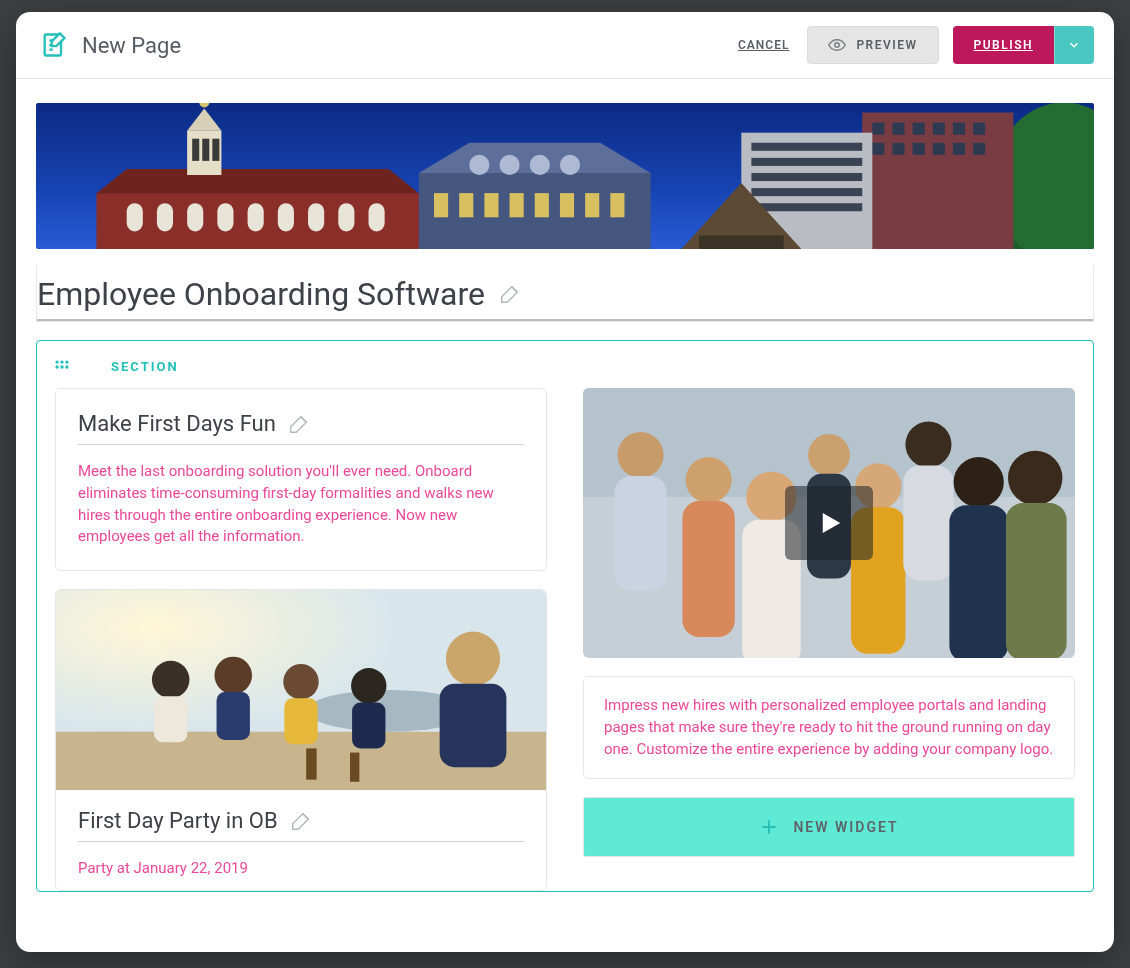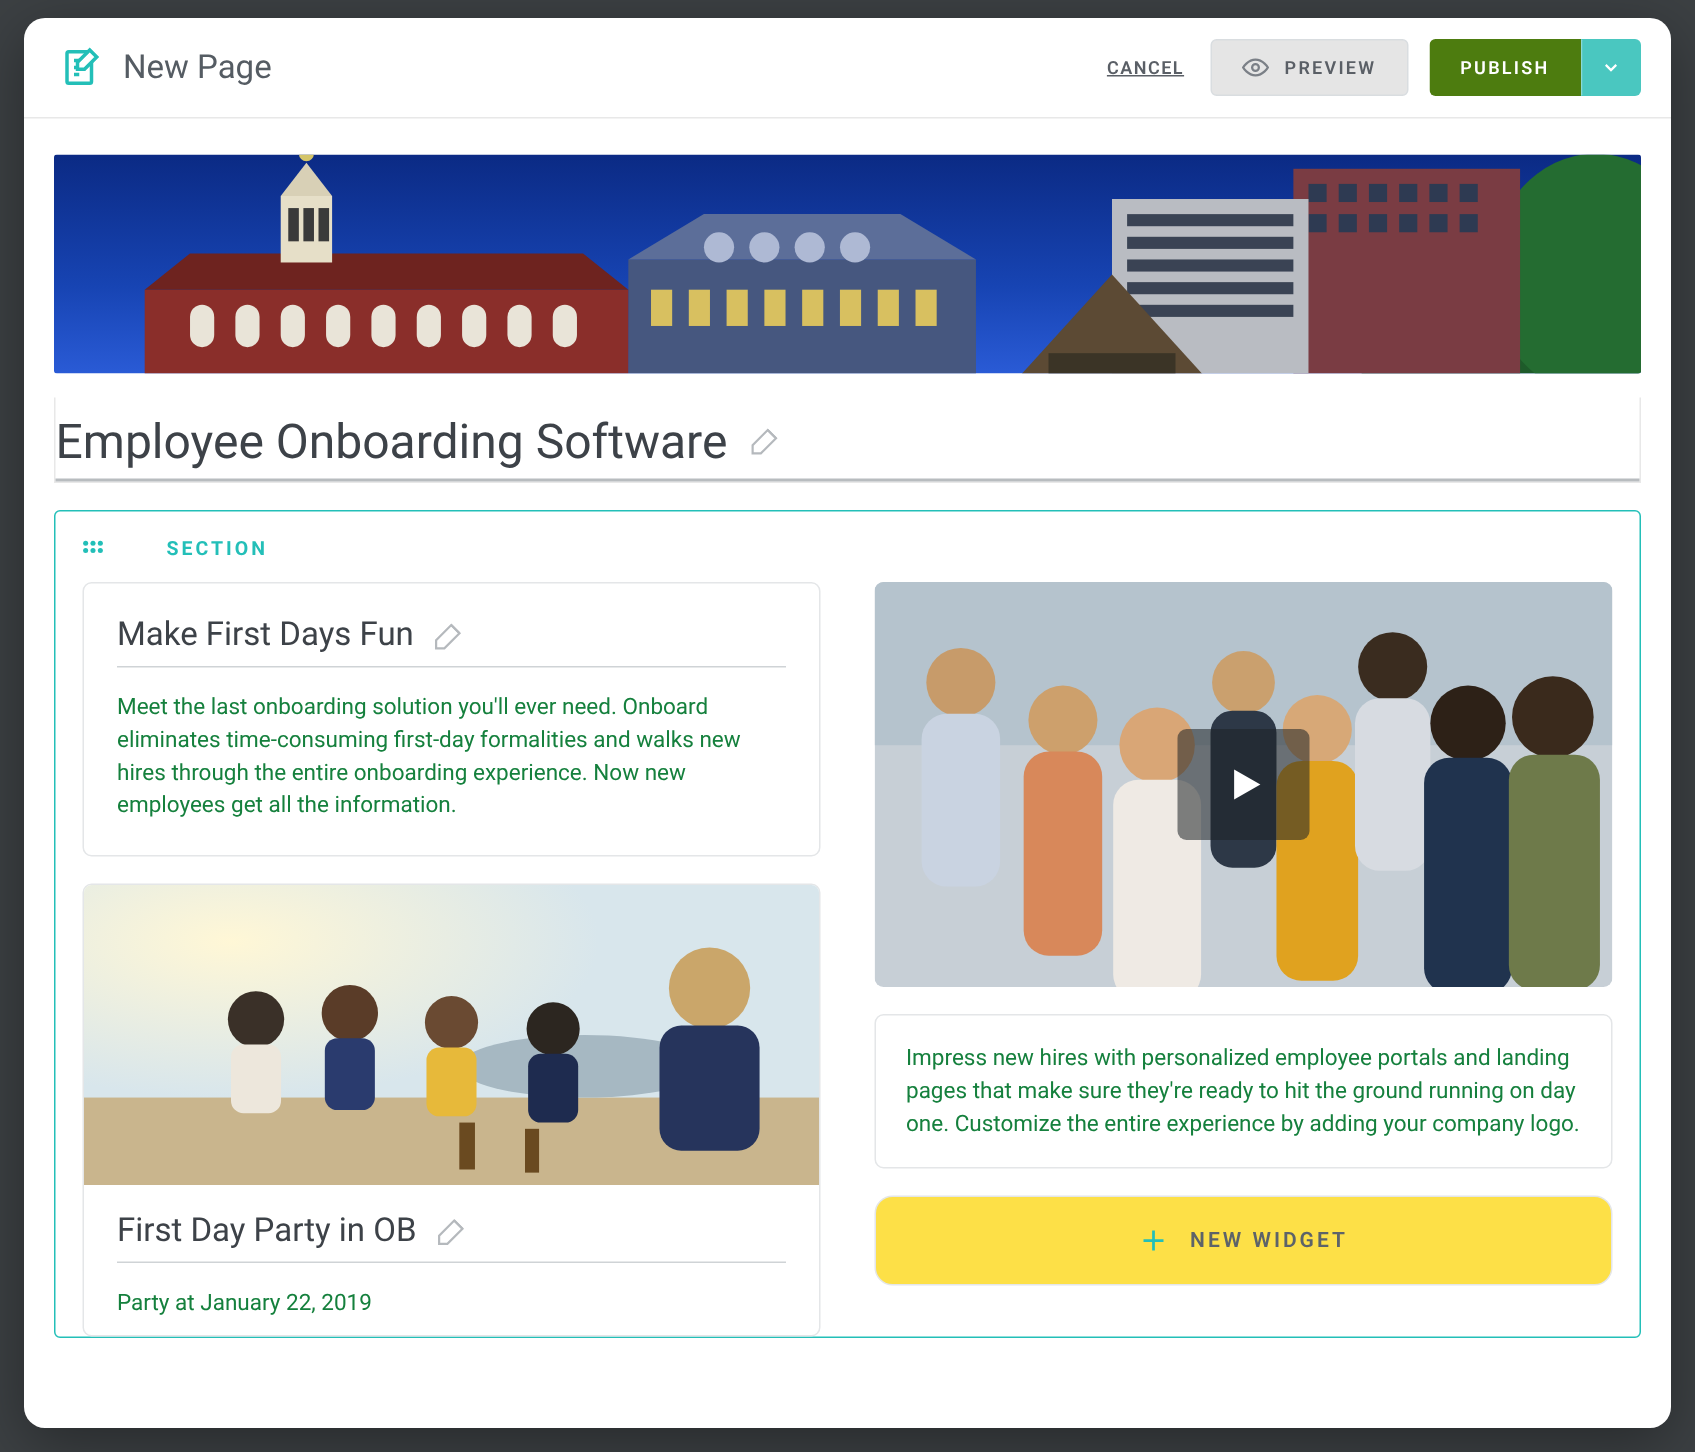--- a/index.html
+++ b/index.html
@@ -61,24 +61,25 @@
   .btn-preview {
     background: #e5e5e5;
     border-color: #d9dde0;
     color: #5a5f66;
     padding: 0 20px;
     margin-right: 14px;
   }
   .btn-preview .eye { width: 18px; height: 18px; margin-right: 10px; color: #7b8087; }
   .btn-publish-group { display: inline-flex; }
   .btn-publish {
-    background: #4d7c0f;
+    background: #be185d;
     color: #fff;
     padding: 3px 20px;
     border-radius: 4px 0 0 4px;
+    text-decoration: underline;
   }
   .btn-publish-caret {
     background: #4ac7c0;
     color: #fff;
     width: 40px;
     border-radius: 0 4px 4px 0;
     border-left: 1px solid rgba(255,255,255,0.35);
   }
   .btn-publish-caret svg { width: 14px; height: 14px; }
 
@@ -138,52 +139,52 @@
 
   .card {
     border: 1px solid #e4e6e8;
     border-radius: 6px;
     background: #fff;
     overflow: hidden;
   }
   .card-pad { padding: 22px 22px 22px 22px; }
   .card-title-row { display: flex; align-items: center; border-bottom: 1px solid #cfd3d6; padding-bottom: 8px; margin-bottom: 16px; }
   .card-title-row h2 { font-size: 22px; font-weight: 400; color: #3d4248; margin-right: 12px; }
-  .card-body { font-size: 15px; line-height: 1.45; color: #15803d; }
+  .card-body { font-size: 15px; line-height: 1.45; color: #ec4899; }
 
   .card-image { width: 100%; height: 200px; display: block; }
   .card-image-tall { height: 270px; }
 
   .video-card { position: relative; border-radius: 6px; overflow: hidden; }
   .play-overlay {
     position: absolute;
     top: 50%; left: 50%;
     transform: translate(-50%,-50%);
     width: 88px; height: 74px;
     background: rgba(30,34,38,0.55);
     border-radius: 6px;
     display: flex; align-items: center; justify-content: center;
     cursor: pointer;
   }
   .play-overlay svg { width: 30px; height: 30px; color: #fff; }
 
   .new-widget-btn {
     border: 1px solid #e4e6e8;
-    border-radius: 12px;
+    border-radius: 2px;
     height: 60px;
     display: flex;
     align-items: center;
     justify-content: center;
     gap: 14px;
     color: #23bfb8;
     font-weight: 600;
     letter-spacing: 2px;
     font-size: 14px;
     cursor: pointer;
-    background: #fde047;
+    background: #5eead4;
   }
   .new-widget-btn svg { width: 20px; height: 20px; }
   .new-widget-btn span { color: #5d6369; }
 
   .card-lower-pad { padding: 18px 22px 10px 22px; }
 </style>
 </head>
 <body>
 
 <div class="window">

